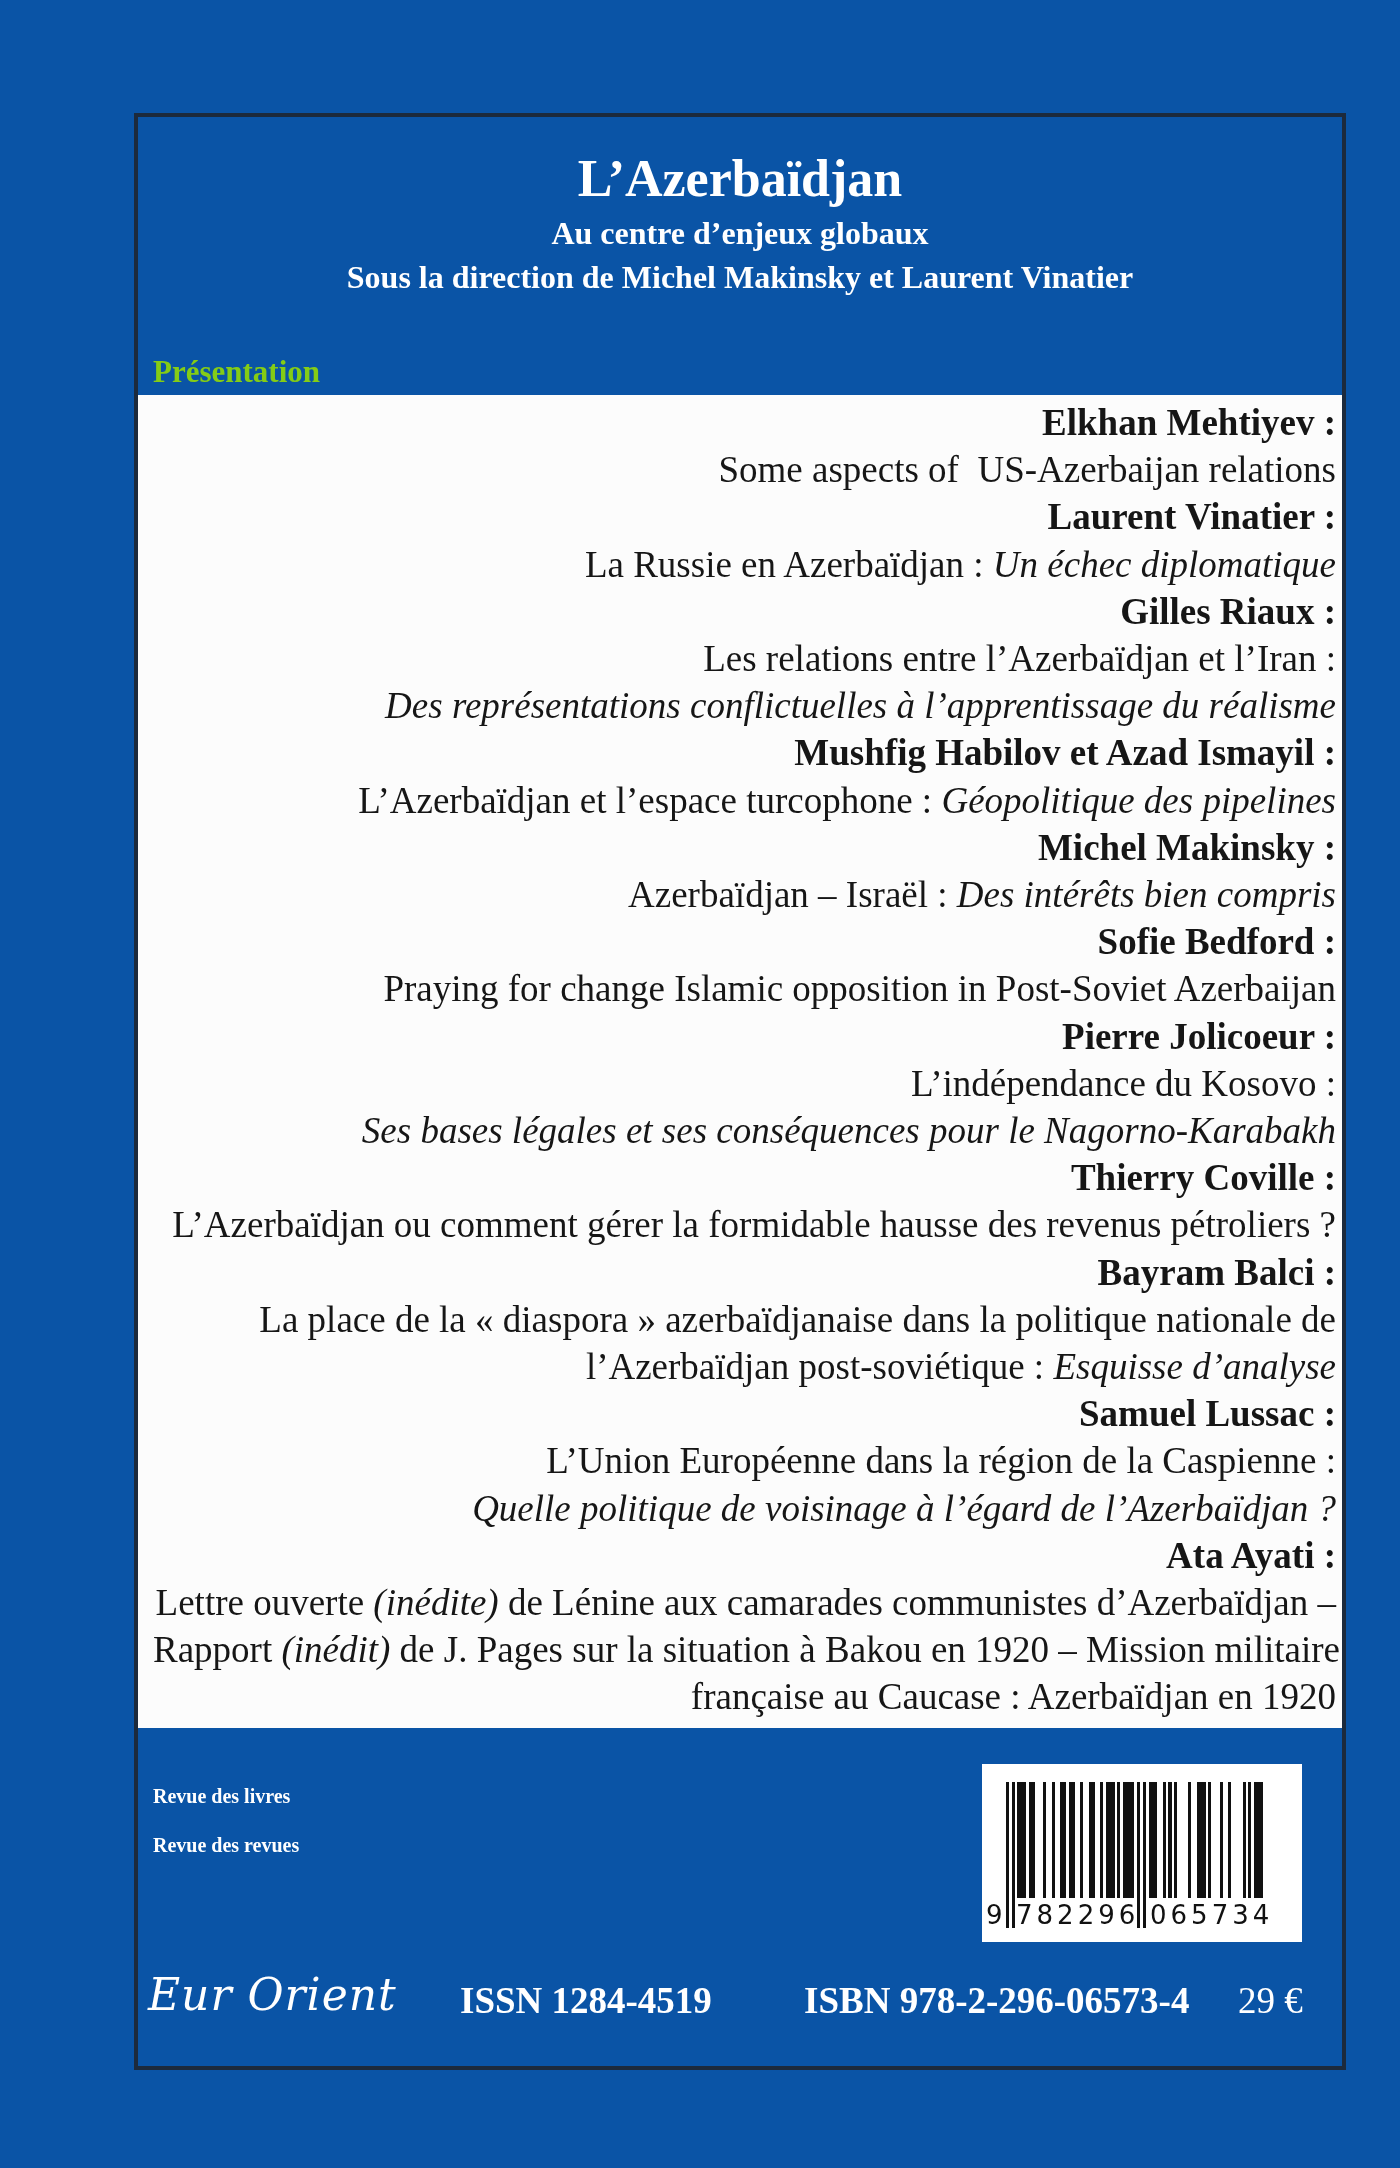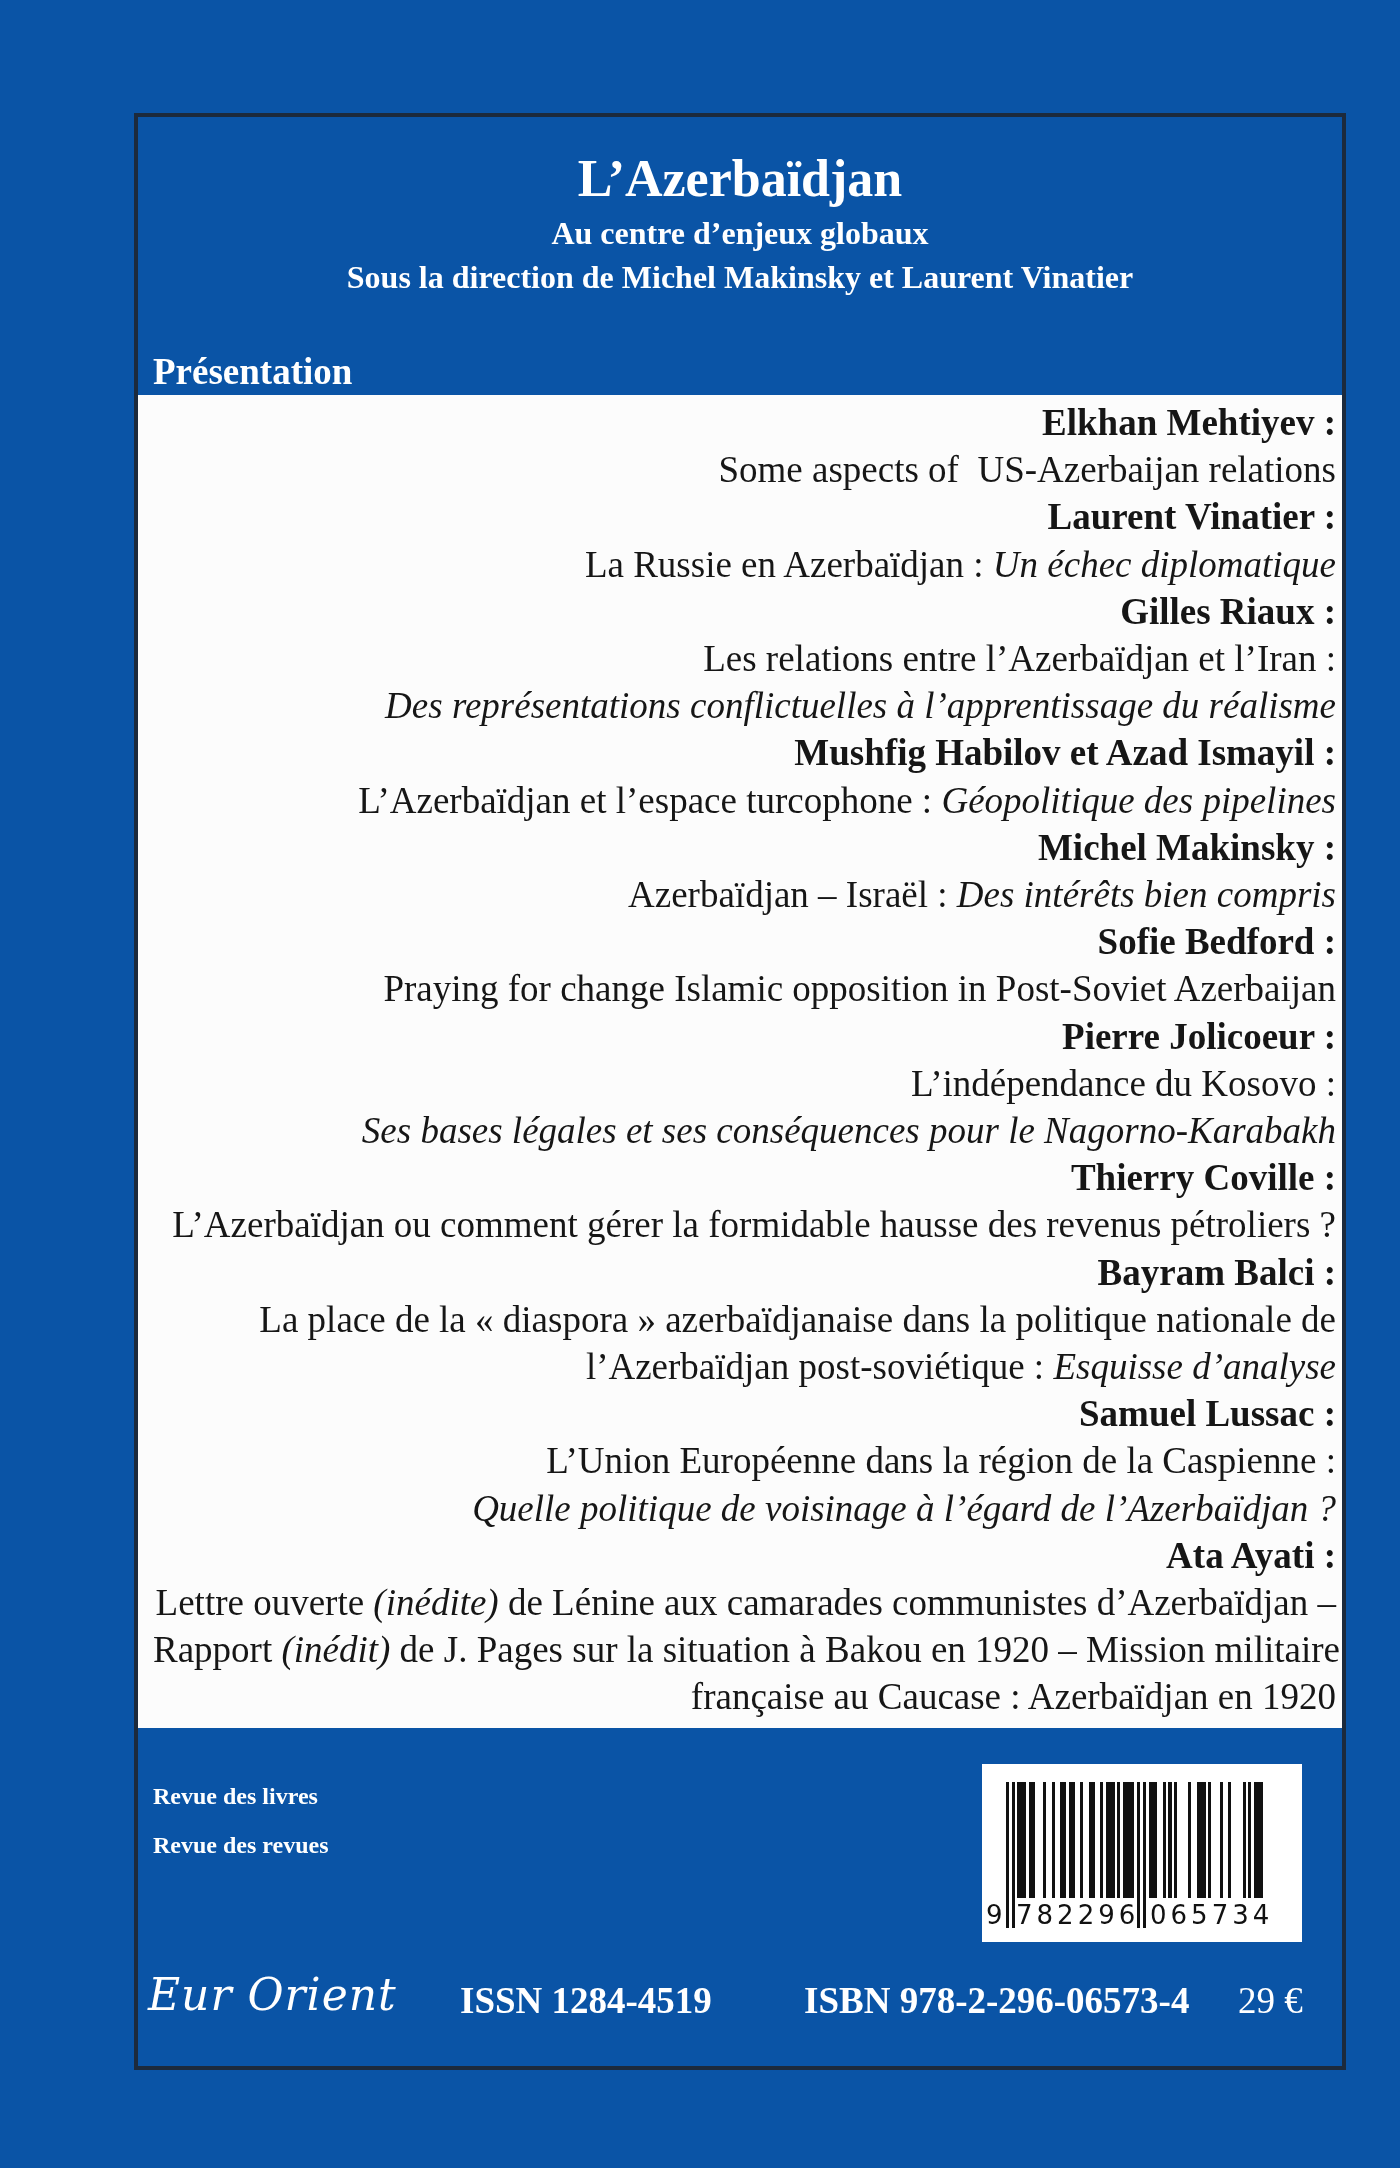--- a/index.html
+++ b/index.html
@@ -6,28 +6,28 @@
   .page{position:relative;width:1400px;height:2168px;background:#0a54a6;overflow:hidden;
         font-family:"Liberation Serif","DejaVu Serif",serif;}
   .frame{position:absolute;left:134px;top:113px;width:1212px;height:1957px;
          border:4px solid #1c2a3c;box-sizing:border-box;}
   .inner{position:absolute;left:0;top:0;right:0;bottom:0;border-radius:26px;}
   .header{position:absolute;left:0;top:0;width:100%;text-align:center;color:#ffffff;}
   .title{margin-top:30px;font-size:52px;font-weight:bold;line-height:64px;}
   .subtitle{font-size:32px;font-weight:bold;line-height:44px;}
   .direction{font-size:32px;font-weight:bold;line-height:44px;}
   .section-heading{position:absolute;left:0;top:234px;width:100%;box-sizing:border-box;
-         padding-left:15px;font-size:37px;font-weight:bold;color:#ffffff;line-height:42px;}
+         padding-left:15px;font-size:31px;font-weight:bold;color:#84cc16;line-height:42px;}
   .white-panel{position:absolute;left:0;top:278px;width:1204px;height:1333px;background:#fcfcfc;}
   .toc{position:absolute;left:15px;top:4px;right:6px;color:#161616;}
   .toc-line{font-size:37px;line-height:47.2px;white-space:pre;text-align:right;}
   .seg-b{font-weight:bold;}
   .seg-i{font-style:italic;}
   .reviews{position:absolute;left:15px;top:1655px;color:#ffffff;}
-  .review-line{font-size:24px;font-weight:bold;line-height:49px;}
+  .review-line{font-size:20px;font-weight:bold;line-height:49px;}
   .barcode-box{position:absolute;left:844px;top:1647px;width:320px;height:178px;background:#ffffff;}
   .barcode-bars{position:absolute;left:24px;top:18px;width:272px;height:146px;}
   .bd{position:absolute;font-family:"DejaVu Sans",sans-serif;font-size:26px;color:#111;top:136px;}
   .bd-9{left:4px;}
   .bd-g1{left:34px;width:115px;text-align:center;letter-spacing:4px;}
   .bd-g2{left:168px;width:118px;text-align:center;letter-spacing:4px;}
   .brand{position:absolute;left:10px;top:1852px;color:#ffffff;font-style:italic;
          font-size:44px;letter-spacing:1px;font-family:"DejaVu Serif",serif;}
   .issn{position:absolute;left:322px;top:1862px;color:#ffffff;font-size:37px;font-weight:bold;}
   .isbn{position:absolute;left:638px;top:1862px;color:#ffffff;font-size:37px;font-weight:bold;margin-left:28px;}

